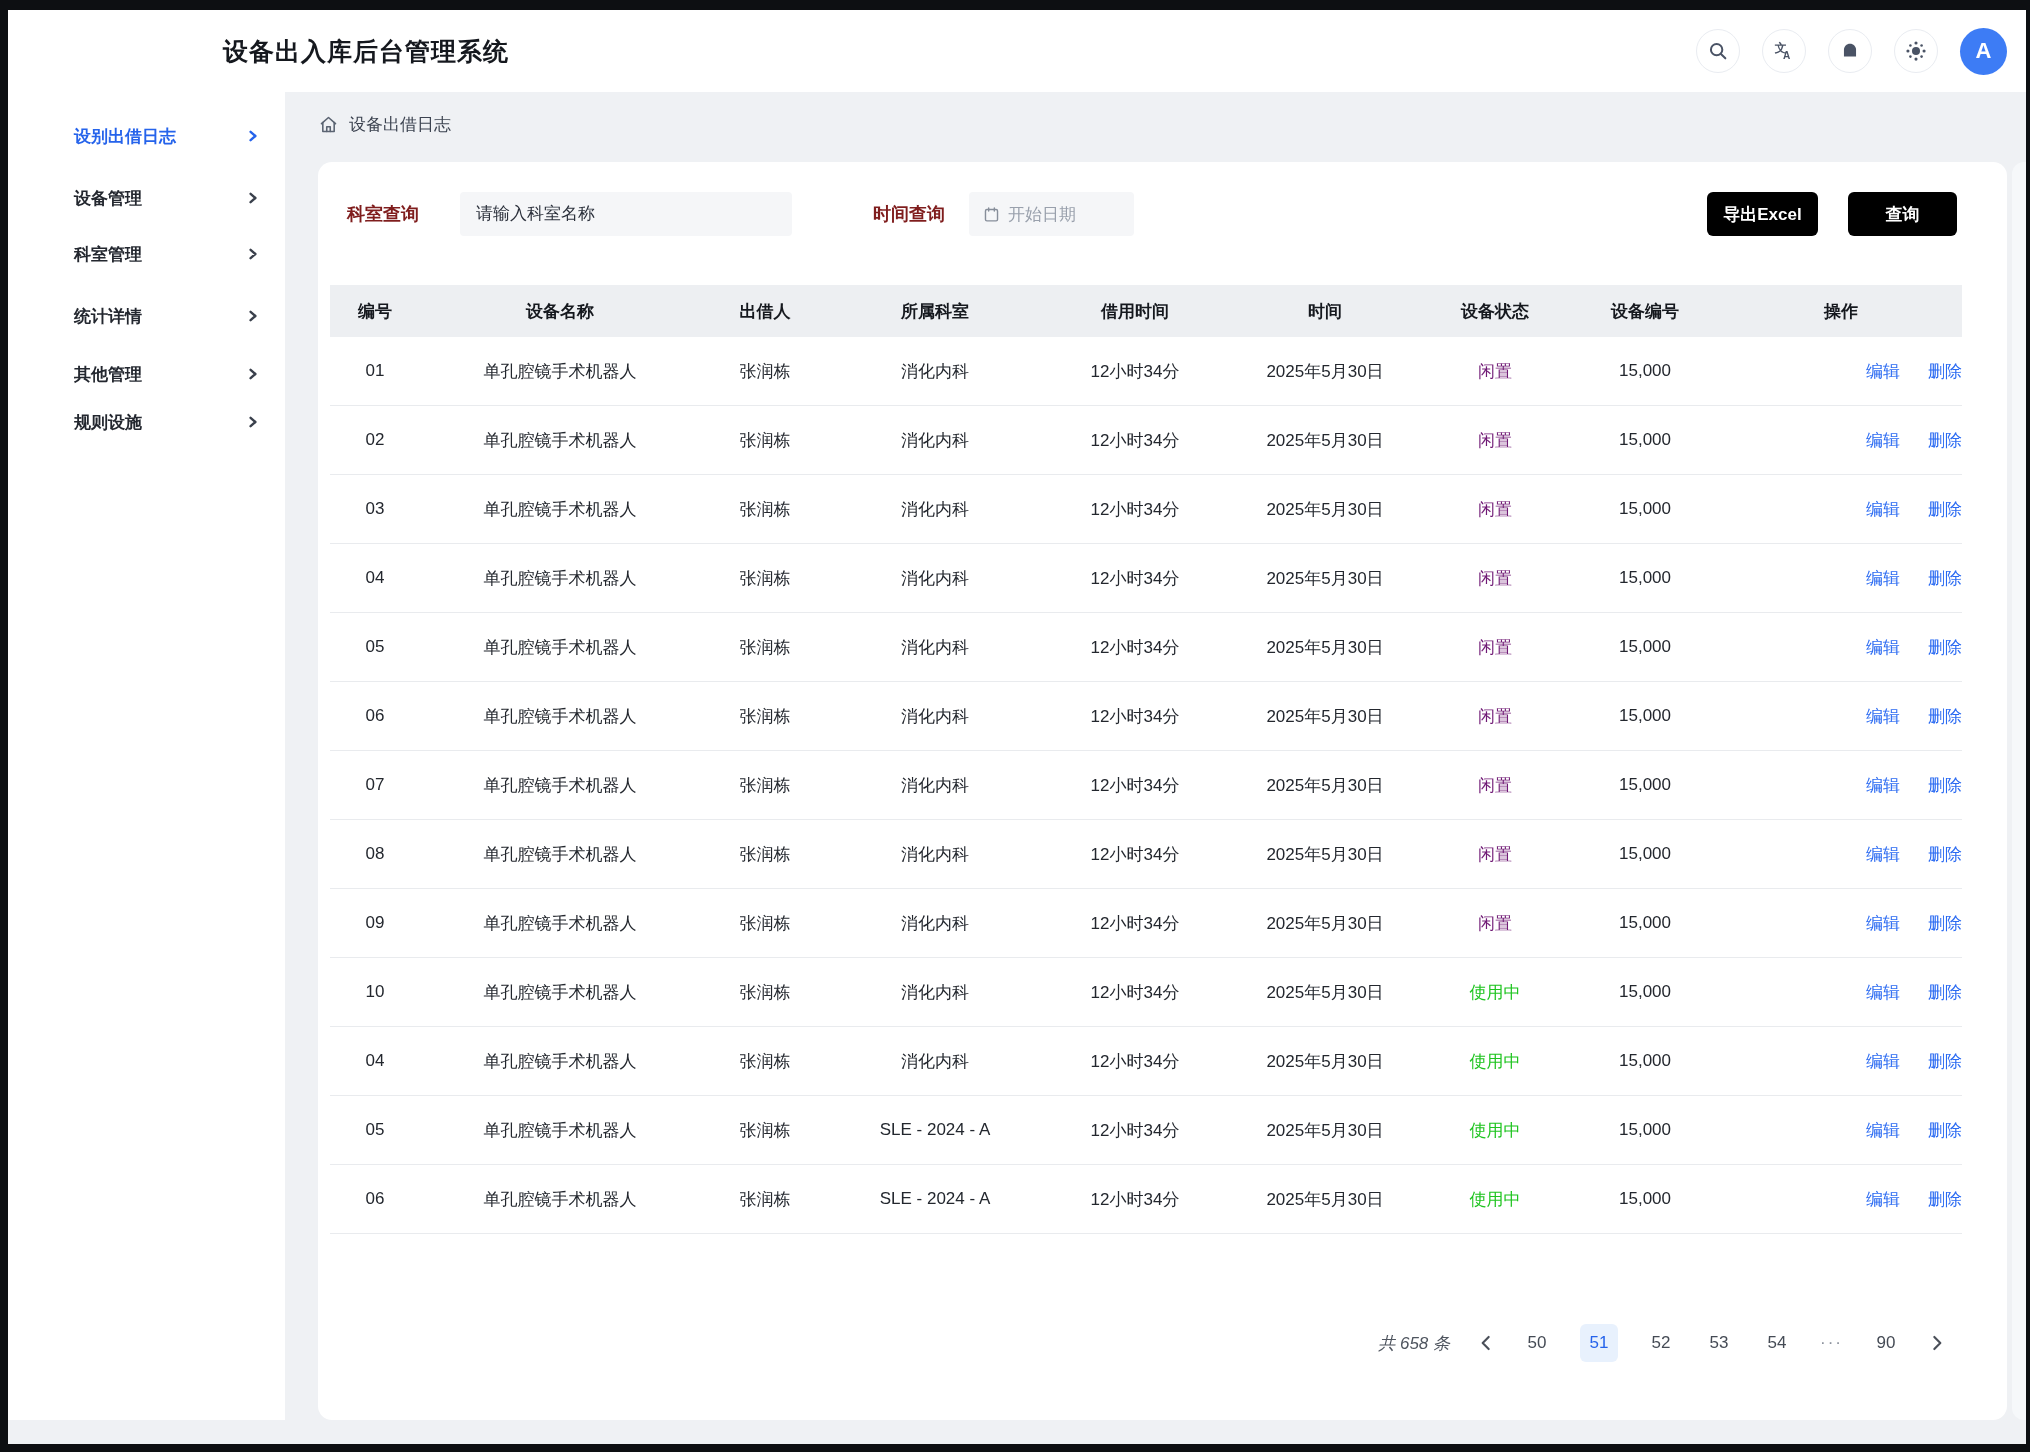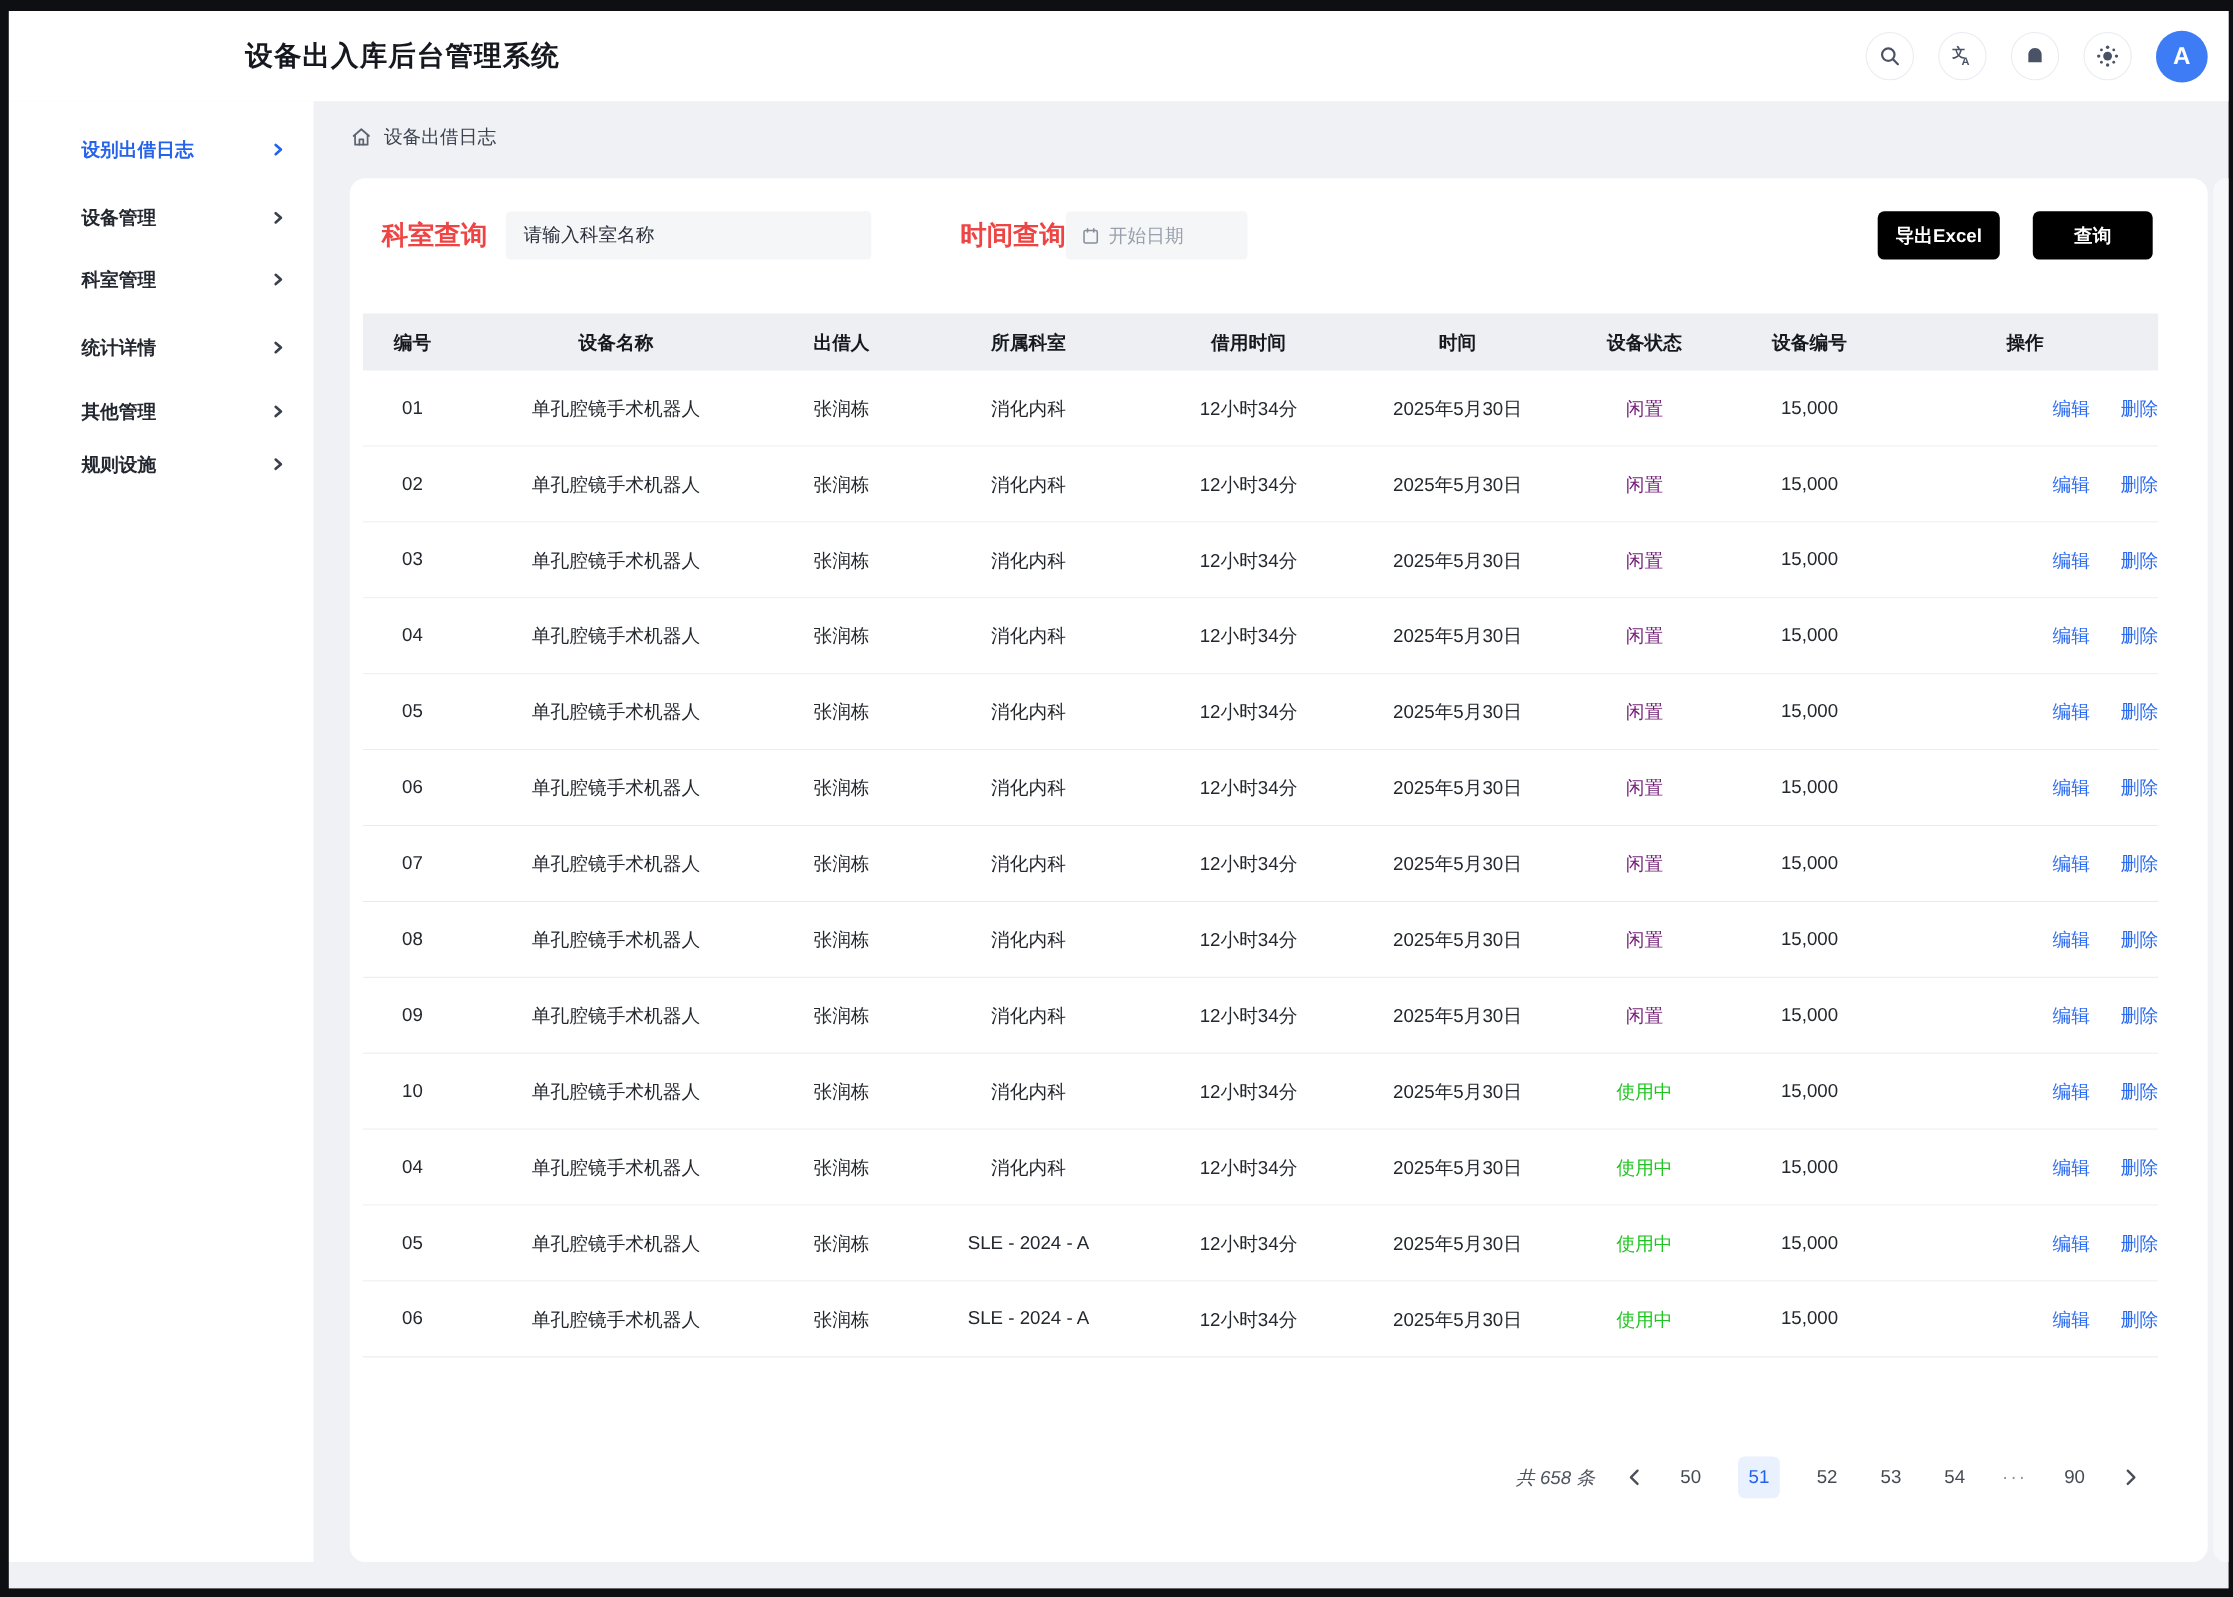--- a/index.html
+++ b/index.html
@@ -59,21 +59,21 @@
     border-top-left-radius:12px;border-bottom-left-radius:12px;
   }
   
   .card{
     position:absolute;left:310px;top:152px;width:1689px;height:1258px;
     background:#ffffff;border-radius:14px;
   }
   .filter-row{position:absolute;left:0;top:30px;width:100%;height:44px;}
   .f-label{
     position:absolute;top:50%;transform:translateY(-50%);
-    font-size:24px;font-weight:700;color:#ef4444;white-space:nowrap;
+    font-size:18px;font-weight:700;color:#7f1d1d;white-space:nowrap;
   }
   .f-label.dept{left:29px;}
   .f-label.time{left:555px;}
   .f-input{
     position:absolute;left:142px;top:0;width:332px;height:44px;background:#f5f6f8;
     border:none;outline:none;border-radius:4px;padding:0 16px;box-sizing:border-box;
     font-size:17px;color:#2b303b;font-family:inherit;
   }
   .f-input::placeholder{color:#2b303b;opacity:1;}
   .f-date{

